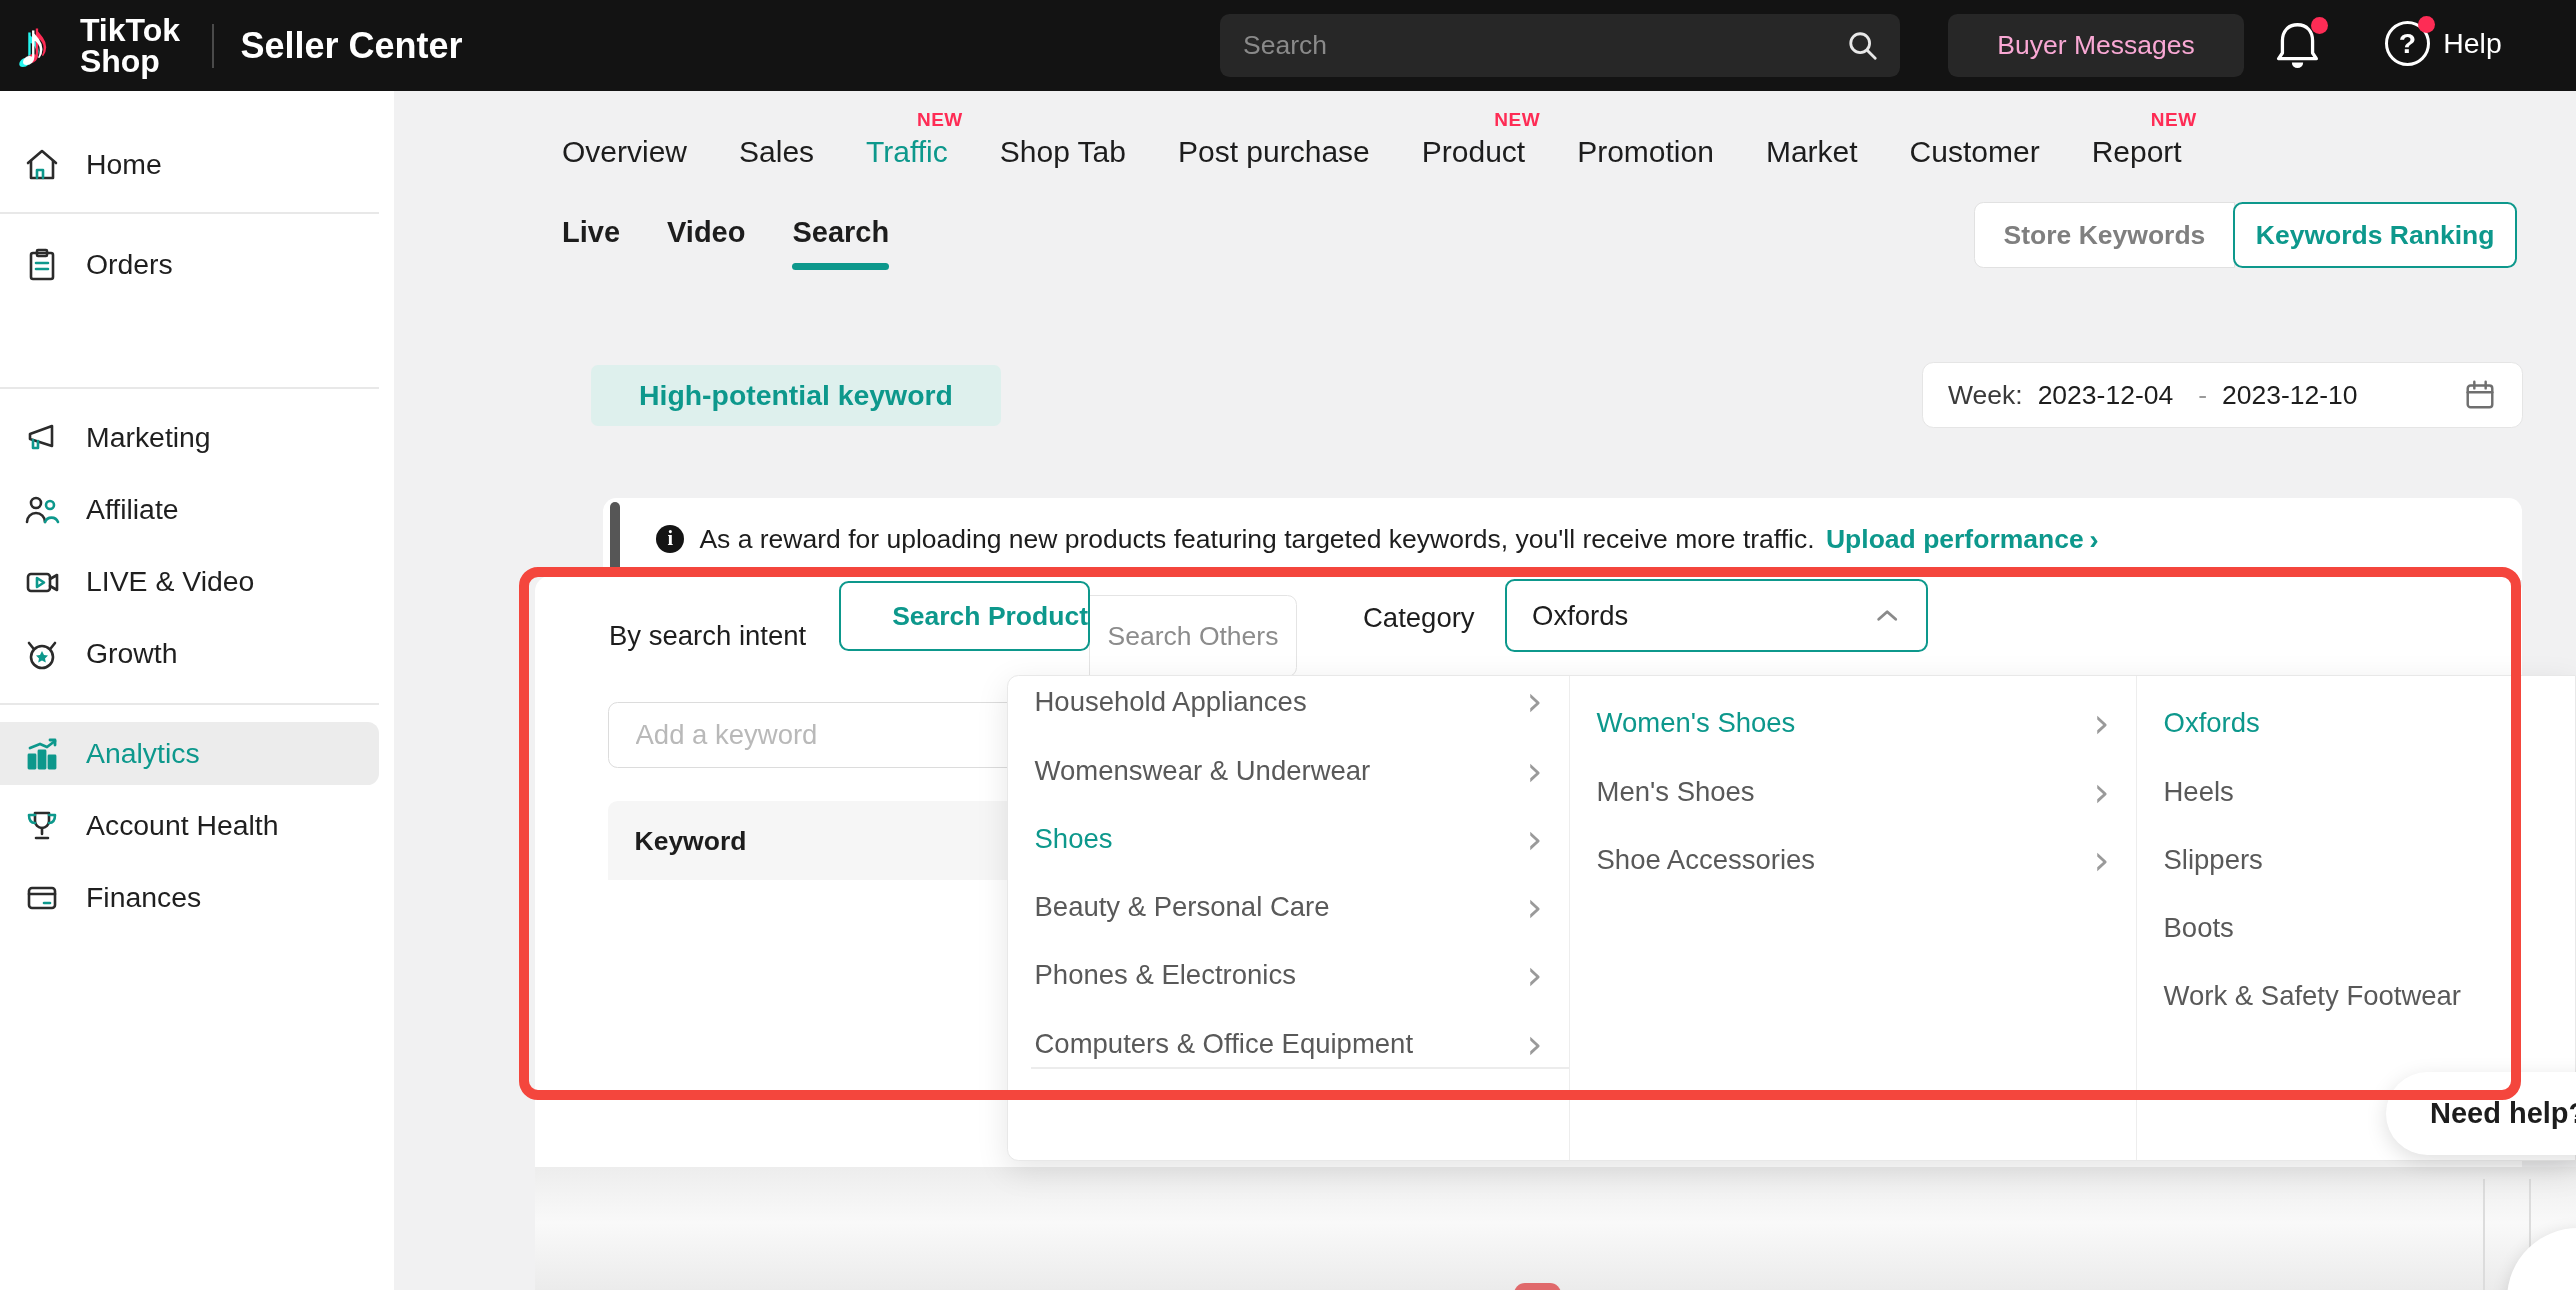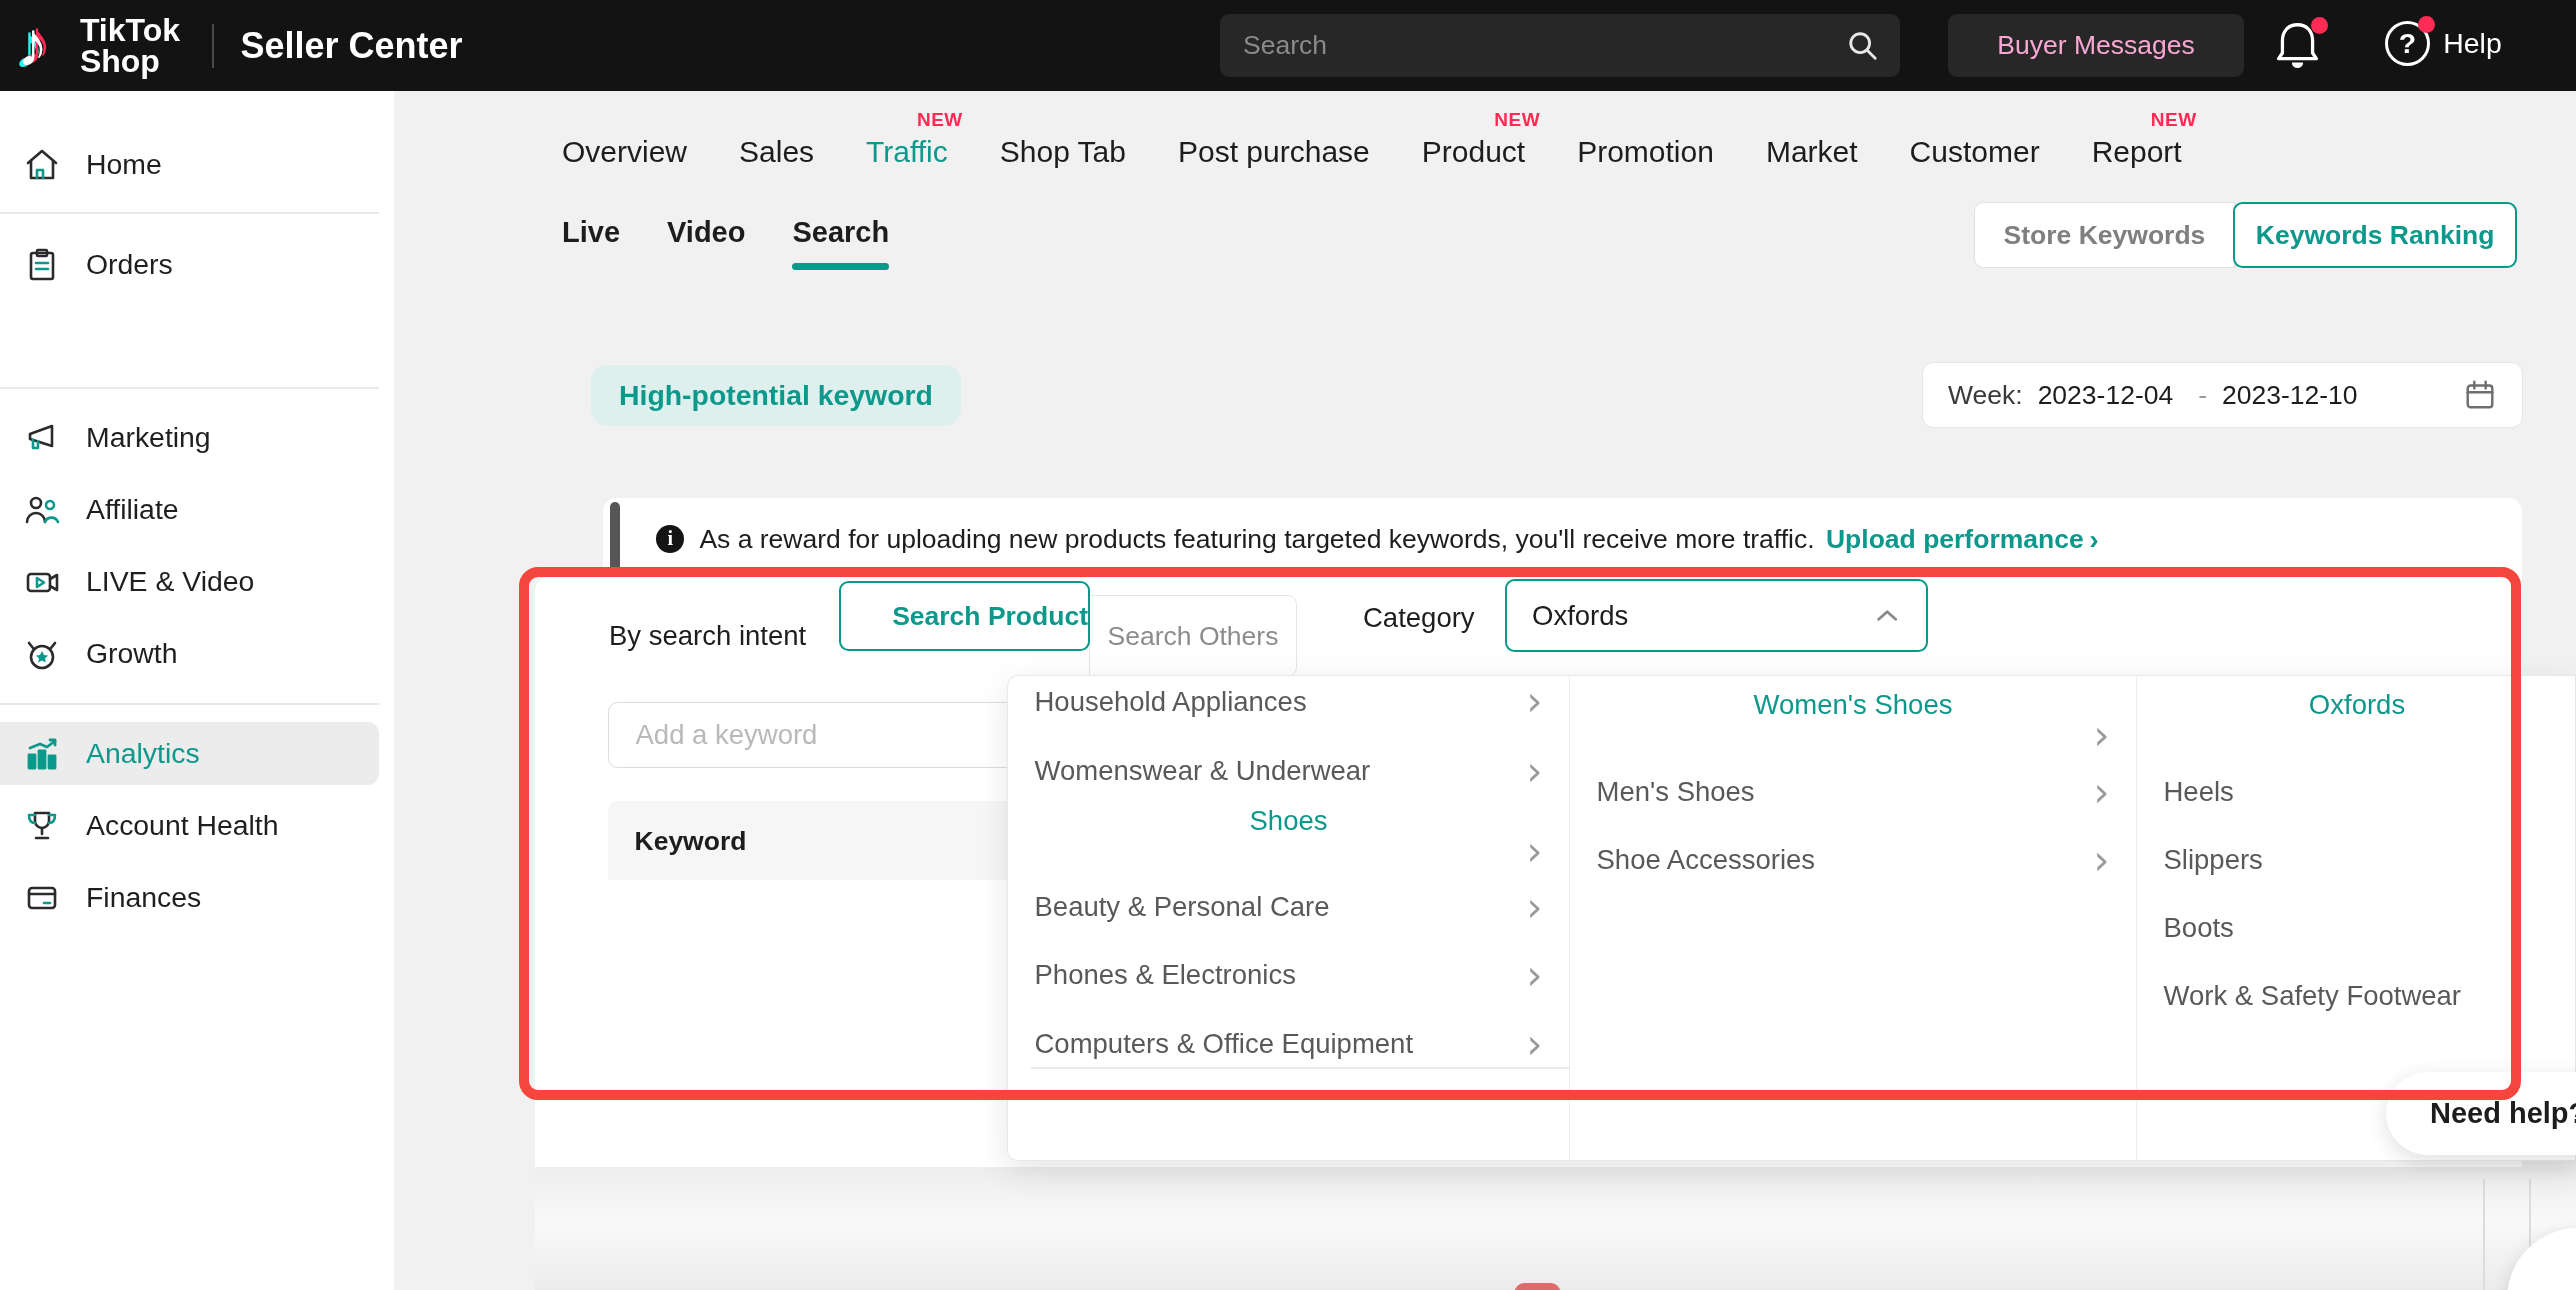--- a/index.html
+++ b/index.html
@@ -45,21 +45,21 @@
 
   .subtabs { position:absolute; left:168px; top:125px; display:flex; gap:47px; }
   .subtab { position:relative; font-size:29px; font-weight:600; color:#1d1d1d; padding-bottom:21px; }
   .subtab.active::after { content:""; position:absolute; left:0; right:0; bottom:0; height:6.6px; background:#0d988c; border-radius:3.8px; }
 
   .seg { position:absolute; left:1580px; top:111px; display:flex; }
   .seg-btn { height:66px; display:flex; align-items:center; justify-content:center; font-size:26.5px; background:#fff; }
   .seg-store { width:261px; border:1.9px solid #e1e1e1; border-radius:9.5px 0 0 9.5px; color:#7f7f7f; font-weight:600; }
   .seg-rank { width:284px; border:2.8px solid #0d988c; border-radius:9.5px; color:#0d988c; font-weight:bold; margin-left:-1.9px; }
 
-  .hp-pill { position:absolute; left:197px; top:274px; width:370px; height:61px; background:#def0ed; border-radius:16px; color:#0d988c; font-size:28.4px; font-weight:bold; display:flex; align-items:center; justify-content:center; }
+  .hp-pill { position:absolute; left:197px; top:274px; width:410px; height:61px; background:#def0ed; border-radius:7px; color:#0d988c; font-size:28.4px; font-weight:bold; display:flex; align-items:center; justify-content:center; }
 
   .week-box { position:absolute; left:1528px; top:271px; width:601px; height:66px; background:#fff; border:1.9px solid #e5e5e5; border-radius:11.4px; display:flex; align-items:center; font-size:26.5px; color:#1d1d1d; padding:0 25px; }
   .week-box .wl { color:#3a3a3a; }
   .week-box .date { margin-left:15px; }
   .week-box .sep { margin-left:25px; color:#9a9a9a; }
   .week-box .cal { margin-left:auto; }
 
   .banner-card { position:absolute; left:209px; top:407px; width:1919px; height:82px; background:#fff; border-radius:13.3px 13.3px 0 0; z-index:10; }
   .banner-bar { position:absolute; left:6.6px; top:3.8px; width:10.4px; height:72px; background:#565656; border-radius:5.7px; }
   .banner-row { position:absolute; left:53px; top:0; height:82px; display:flex; align-items:center; }
@@ -85,21 +85,21 @@
   .tbl-body { position:absolute; left:214px; top:789px; width:1535px; height:379px; background:#fff; z-index:11; }
 
   
   .panel { position:absolute; left:613px; top:584px; width:1569px; height:486px; background:#fff; border:1.9px solid #e8e8e8; border-radius:11.4px 0 0 11.4px; box-shadow:0 9.5px 32px rgba(0,0,0,0.10); z-index:30; overflow:hidden; }
   .pcol { position:absolute; top:0; bottom:0; }
   .pcol1 { left:0; width:561px; }
   .pcol2 { left:561px; width:567px; border-left:1.9px solid #ededed; }
   .pcol3 { left:1128px; width:441px; border-left:1.9px solid #ededed; }
   .prow { position:absolute; left:0; right:0; height:68px; display:flex; align-items:center; font-size:27.5px; color:#595959; padding:0 26.5px; }
   .prow .chev { margin-left:auto; color:#9a9a9a; font-size:40px; line-height:28.4px; font-family:"DejaVu Sans", sans-serif; }
-  .prow.active { color:#0d988c;flex-direction:column; }
+  .prow.active { color:#0d988c; }
   .panel-div { position:absolute; left:23px; right:0; top:391px; height:1.9px; background:#ececec; }
 
   
   .bottom-grad { position:absolute; left:141px; top:1076px; width:2435px; height:124px; background:linear-gradient(#ededed, #f9f9f9 45%, #ebebeb); z-index:25; }
   .vline { position:absolute; top:1088px; bottom:0; width:1.9px; background:#dcdcdc; z-index:26; }
   .red-arc { position:absolute; left:1120px; top:1192px; width:47px; height:11.4px; background:#e0696b; border-radius:24px 24px 0 0; z-index:26; }
   .corner-circle { position:absolute; left:2113px; top:1137px; width:142px; height:142px; border-radius:50%; background:#fff; box-shadow:0 3.8px 17px rgba(0,0,0,0.12); z-index:44; }
 
   .need-help { position:absolute; left:1992px; top:981px; width:227px; height:83px; background:#fff; border-radius:42px 0 0 42px; box-shadow:0 5.7px 21px rgba(0,0,0,0.13); display:flex; align-items:center; z-index:45; }
   .need-help span { font-size:29px; font-weight:bold; color:#1d1d1d; margin-left:44px; white-space:nowrap; }

